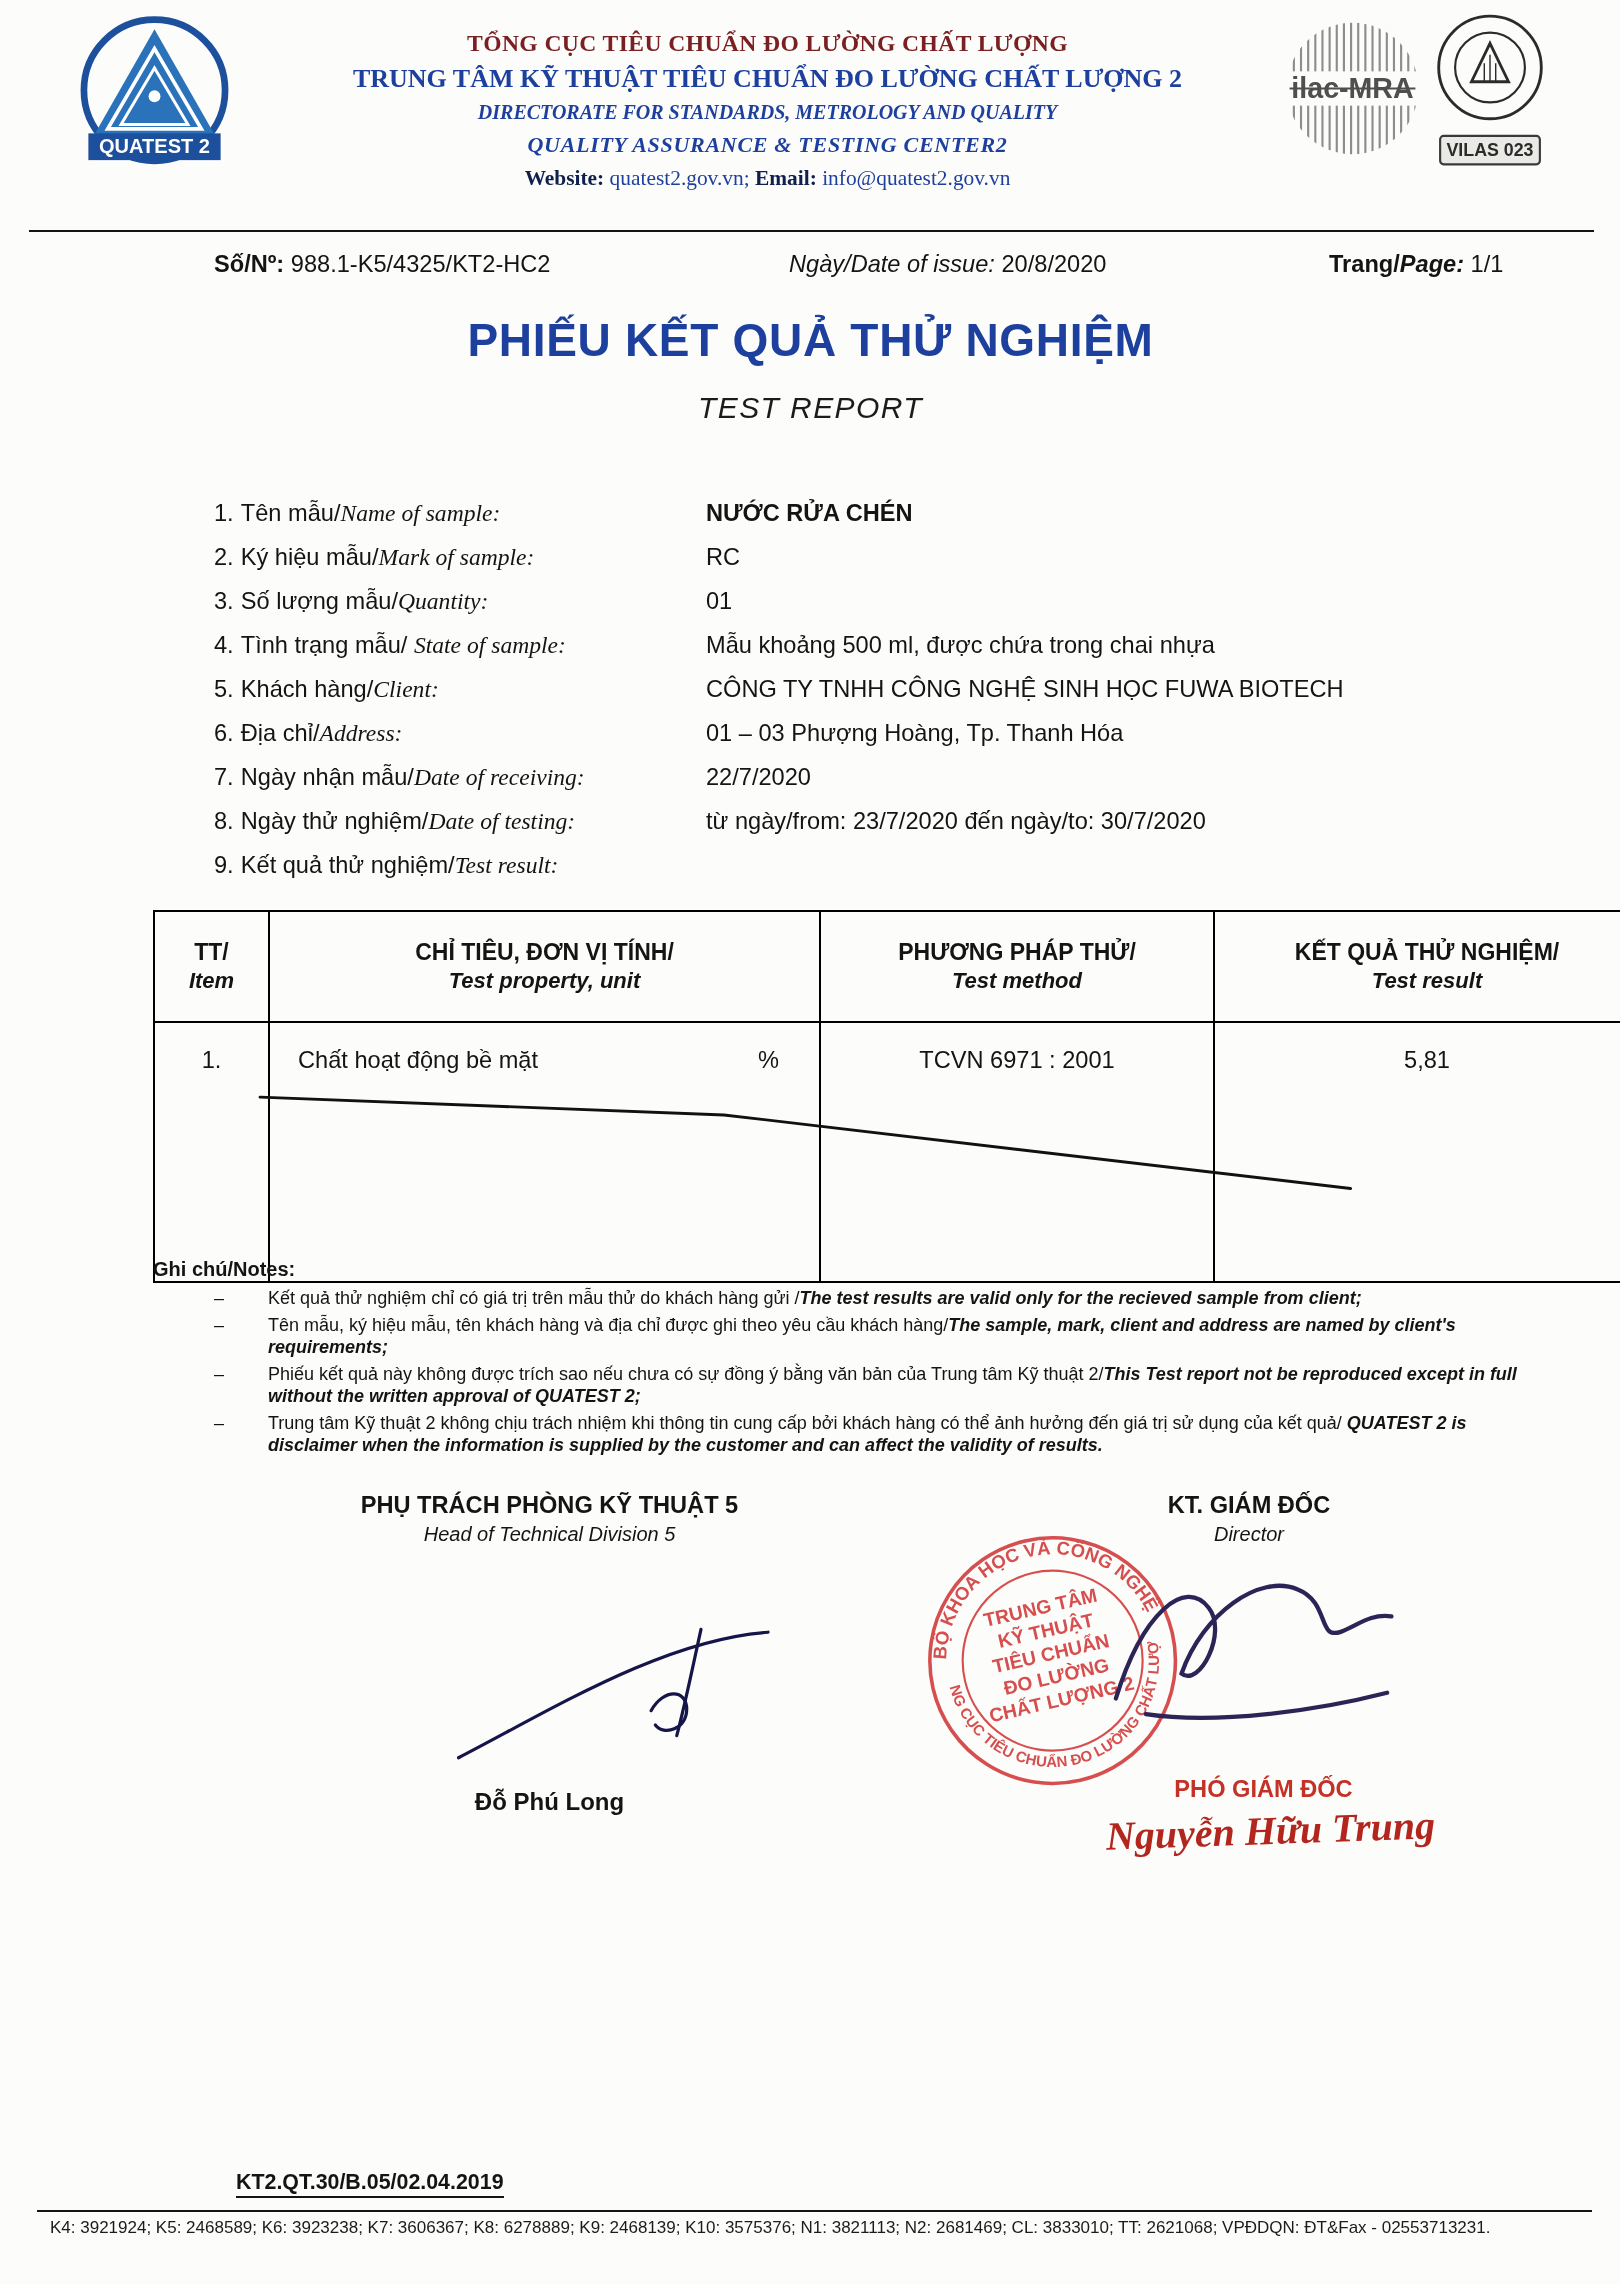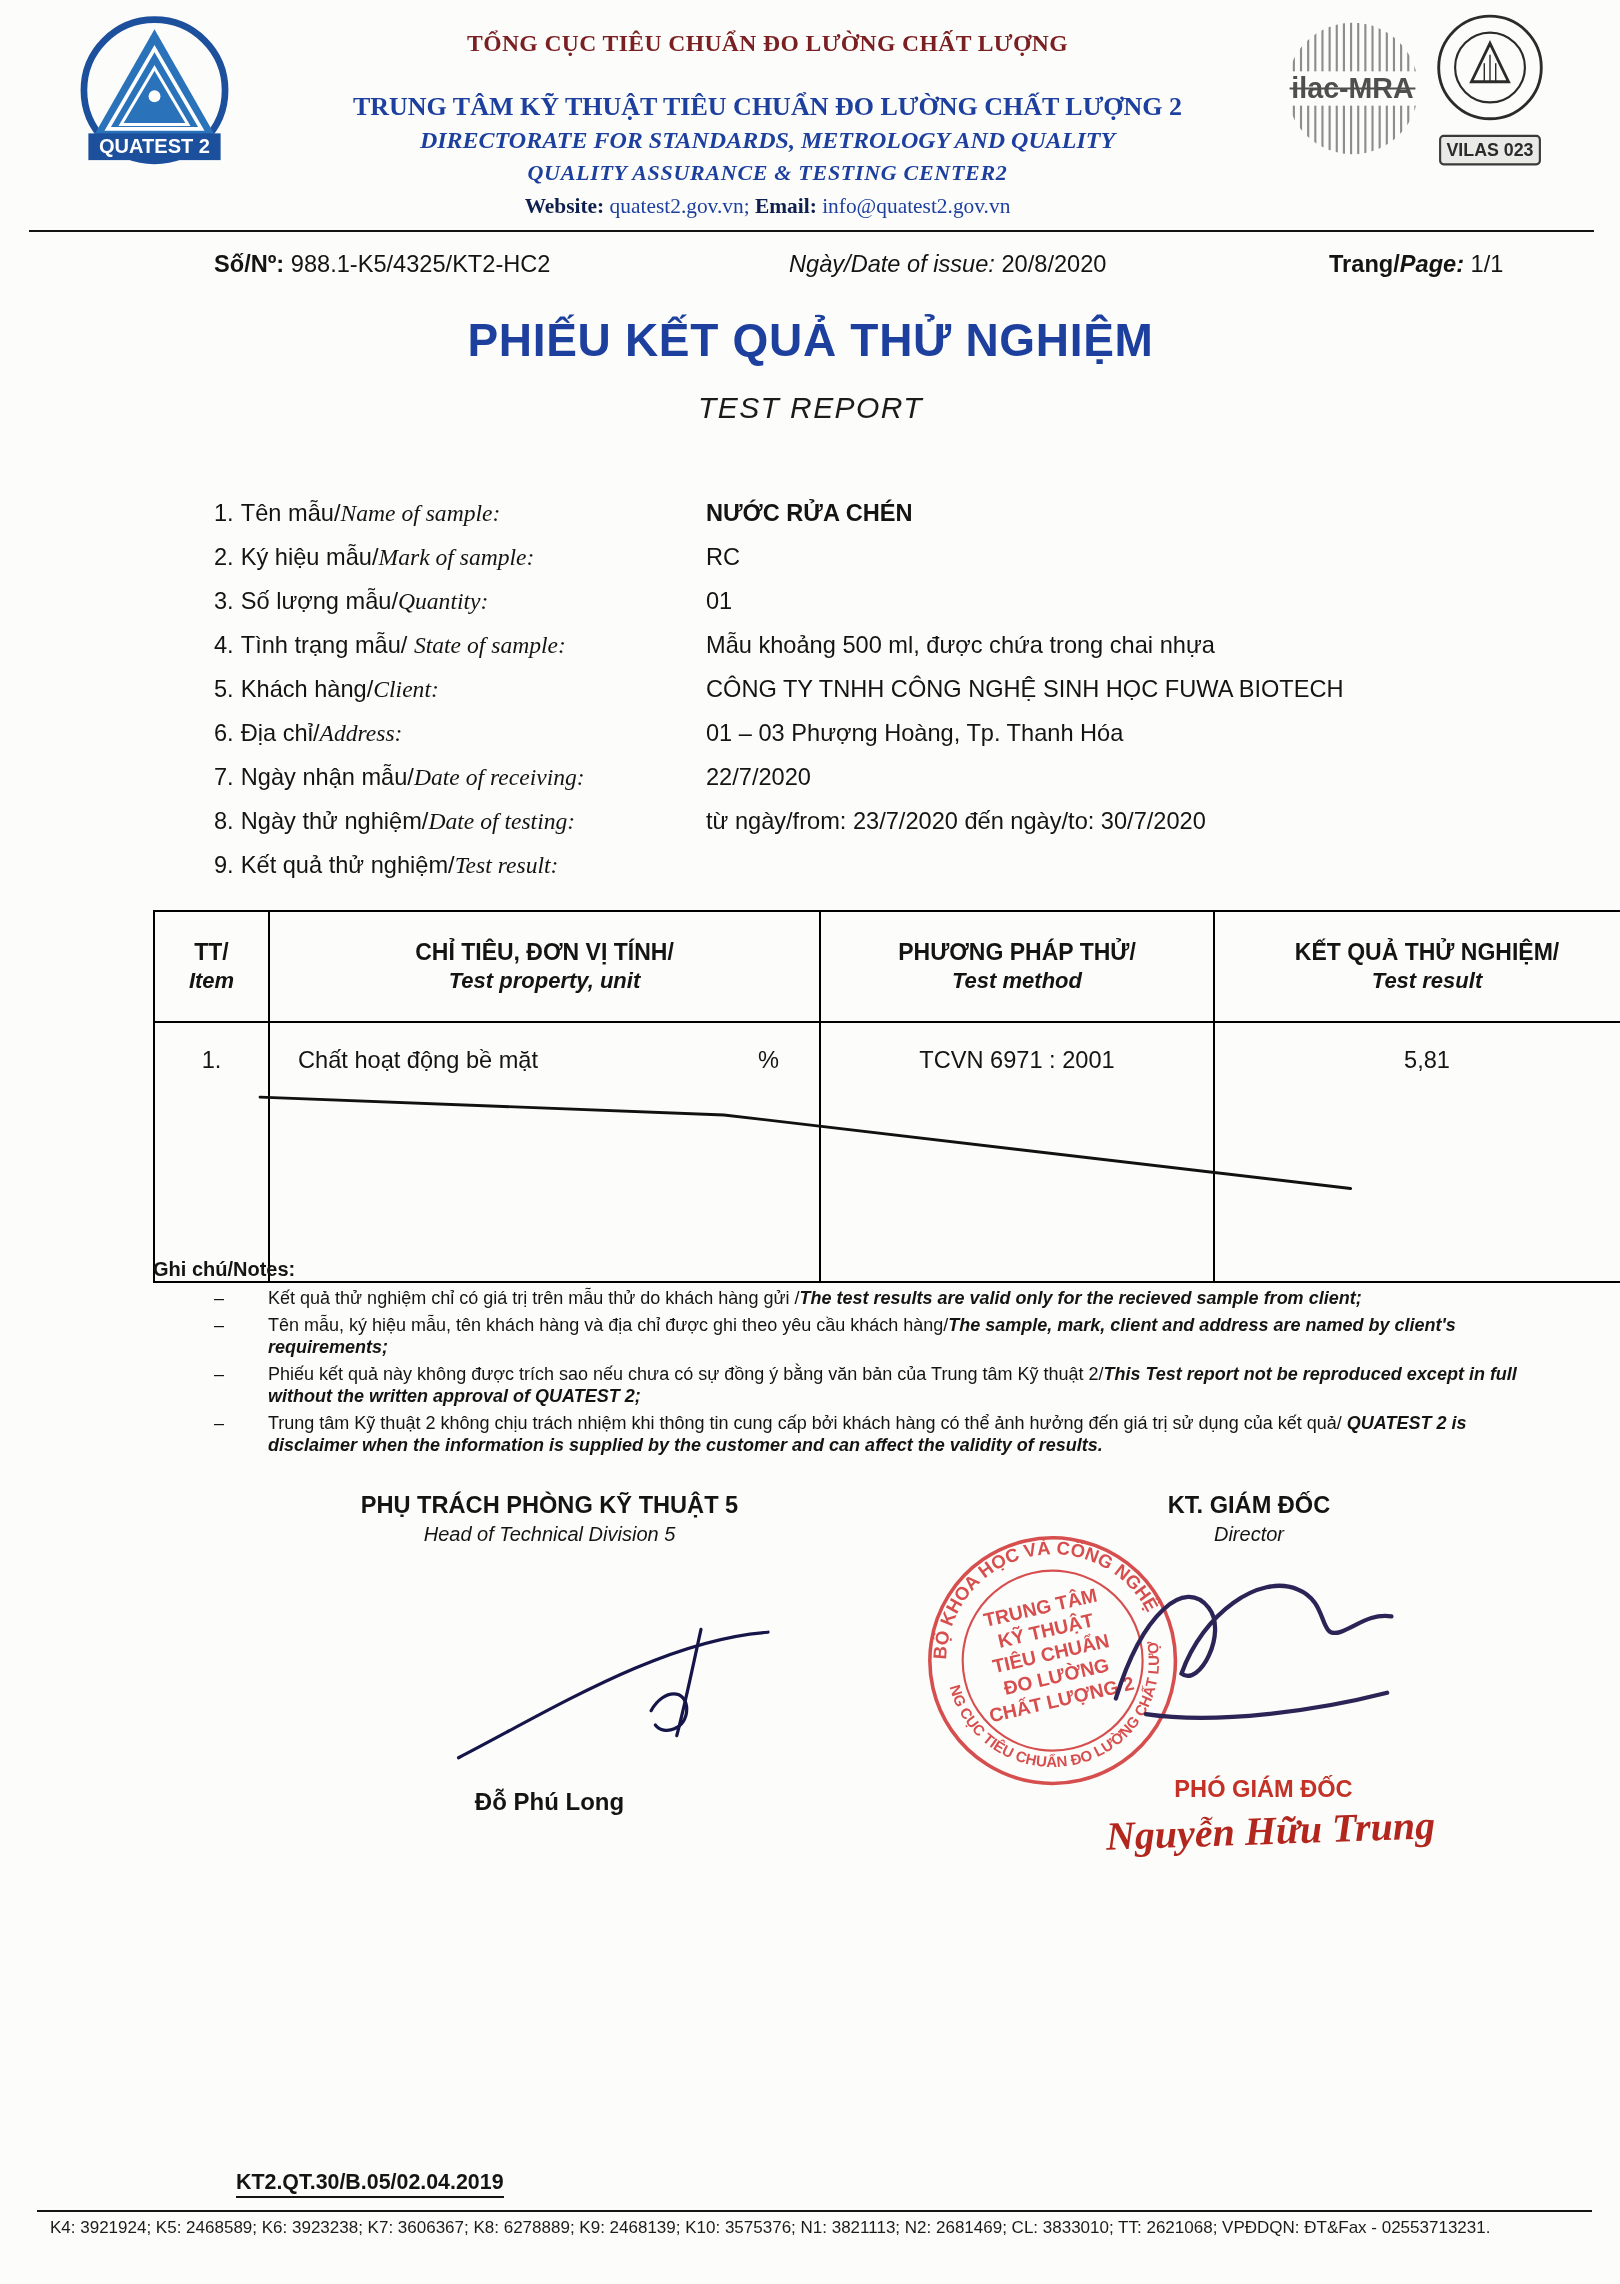--- a/index.html
+++ b/index.html
@@ -10,22 +10,22 @@
     margin:0 auto;
     font-family:"Liberation Sans","DejaVu Sans",sans-serif;
     color:#141414;
     overflow:hidden;
   }
   
   .logo-quatest{position:absolute;left:69px;top:15.7px;width:171px;height:156px;}
   .hdr-center{position:absolute;left:293px;top:27px;width:949px;text-align:center;
     font-family:"Liberation Serif","DejaVu Serif",serif;}
   .org1{font-size:23.6px;font-weight:bold;color:#7a2023;letter-spacing:0.4px;line-height:33px;}
-  .org2{font-size:26px;font-weight:bold;color:#1d3f9e;line-height:37px;margin-top:28px;}
-  .org3{font-size:24px;font-weight:bold;font-style:italic;color:#1d3f9e;line-height:31px;}
+  .org2{font-size:26px;font-weight:bold;color:#1d3f9e;line-height:37px;}
+  .org3{font-size:20px;font-weight:bold;font-style:italic;color:#1d3f9e;line-height:31px;}
   .org4{font-size:22px;font-weight:bold;font-style:italic;color:#1d3f9e;letter-spacing:0.7px;line-height:33px;}
   .org5{font-size:21.4px;color:#10204e;line-height:34px;}
   .org5 .wlabel{font-weight:bold;color:#10204e;}
   .org5 .wvalue{color:#1d3f9e;}
   .logo-ilac{position:absolute;left:1281px;top:17px;width:143px;height:143px;}
   .logo-boa{position:absolute;left:1433px;top:13px;width:114px;height:161px;}
   .rule-top{position:absolute;top:230px;left:28.6px;right:27px;border-top:2.9px solid #141414;}
   
   .meta{position:absolute;top:251px;height:31px;font-size:23.6px;}
   .meta-so{left:214px;}

